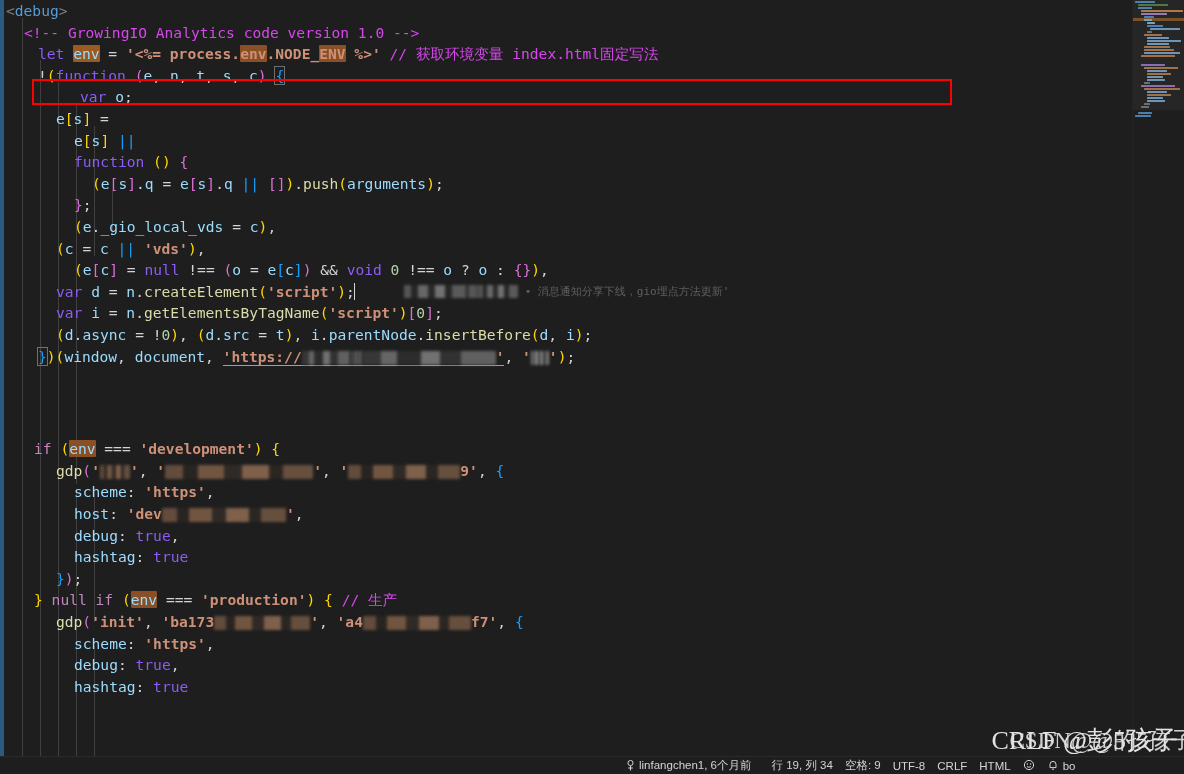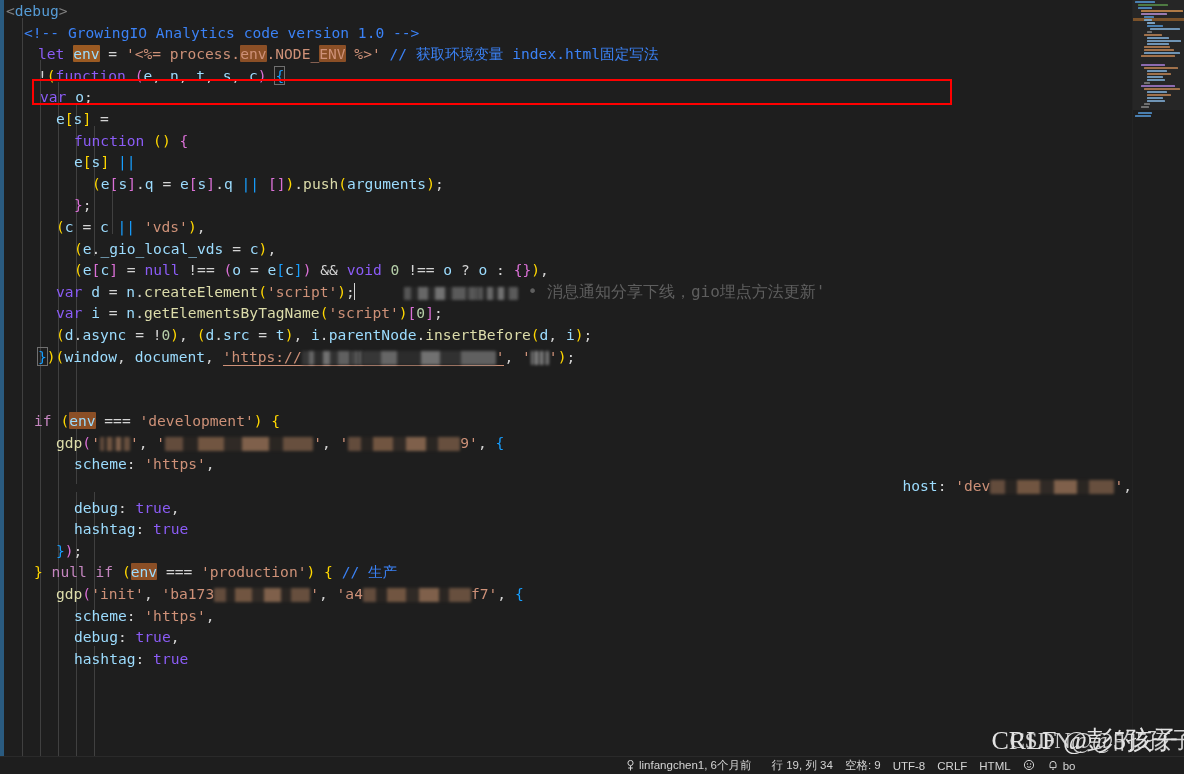--- a/index.html
+++ b/index.html
@@ -55,24 +55,24 @@
   .guide {
     position: absolute;
     top: 0;
     width: 1px;
     background: #404040;
   }
 
   
   .tag      { color: #569cd6; }
   .punct    { color: #808080; }
-  .comment  { color: #3b82f6; margin-top: 14px; }
+  .comment  { color: #d946ef; margin-top: 14px; }
   .kw       { color: #8b5cf6; }
   .kw2      { color: #c586c0; }
-  .str      { color: #ce9178; }
+  .str      { color: #ce9178; font-weight: bold; }
   .fn       { color: #dcdcaa; }
   .var      { color: #9cdcfe; }
   .num      { color: #b5cea8; }
   .plain    { color: #d4d4d4; }
   .br1      { color: #ffd700; }
   .br2      { color: #da70d6; }
   .br3      { color: #179fff; }
   .op       { color: #d4d4d4; }
 
   
@@ -116,21 +116,21 @@
     opacity: .9;
   }
   .blur.s { background: linear-gradient(90deg,#6b5140 0 12%,#2a2522 12% 22%,#7b5c45 22% 40%,#332c27 40% 52%,#8a6850 52% 70%,#2c2723 70% 80%,#6f5542 80% 100%); }
   .blur.d { background: linear-gradient(90deg,#3a3a3a 0 14%,#6e6e6e 14% 26%,#2e2e2e 26% 44%,#7a7a7a 44% 58%,#343434 58% 74%,#686868 74% 100%); }
   .blur.u { background: linear-gradient(90deg,#8a8a8a 0 10%,#3b3b3b 10% 24%,#9a9a9a 24% 38%,#2f2f2f 38% 52%,#8f8f8f 52% 68%,#3a3a3a 68% 82%,#858585 82% 100%); }
 
   
   .blame {
     position: absolute;
     top: 0;
-    font-size: 16px;
+    font-size: 11px;
     color: #6a6a6a;
     white-space: pre;
     opacity: .85;
   }
   .blame .bblur {
     display: inline-block;
     vertical-align: -3px;
     height: 13px;
     border-radius: 1px;
     filter: blur(1.7px);
@@ -235,57 +235,57 @@
 
     <div class="line" style="padding-left:6px;"><span class="punct">&lt;</span><span class="tag">debug</span><span class="punct">&gt;</span></div>
 
     <div class="line" style="padding-left:24px;"><span class="comment">&lt;!-- GrowingIO Analytics code version 1.0 --&gt;</span></div>
 
 
     <div class="line" style="padding-left:38px;"><span class="kw">let</span> <span class="var occ-strong">env</span> <span class="op">=</span> <span class="str">'&lt;%= process.</span><span class="str occ">env</span><span class="str">.NODE_</span><span class="str occ">ENV</span><span class="str"> %&gt;'</span> <span class="comment">// 获取环境变量 index.html固定写法</span></div>
 
     <div class="line" style="padding-left:38px;"><span class="op">!</span><span class="br1">(</span><span class="kw">function</span> <span class="br2">(</span><span class="var">e</span><span class="plain">,</span> <span class="var">n</span><span class="plain">,</span> <span class="var">t</span><span class="plain">,</span> <span class="var">s</span><span class="plain">,</span> <span class="var">c</span><span class="br2">)</span> <span class="br3 mbracket">{</span></div>
 
-    <div class="line" style="padding-left:32px;margin-left:8px;"><span class="kw">var</span> <span class="var">o</span><span class="plain">;</span></div>
+    <div class="line" style="padding-left:80px;"><span class="kw">var</span> <span class="var">o</span><span class="plain">;</span></div>
 
     <div class="line" style="padding-left:56px;"><span class="var">e</span><span class="br1">[</span><span class="var">s</span><span class="br1">]</span> <span class="op">=</span></div>
 
+    <div class="line" style="padding-left:74px;"><span class="var">e</span><span class="br1">[</span><span class="var">s</span><span class="br1">]</span> <span class="br3">||</span></div>
+
     <div class="line" style="padding-left:74px;"><span class="kw">function</span> <span class="br1">(</span><span class="br1">)</span> <span class="br2">{</span></div>
 
-    <div class="line" style="padding-left:74px;"><span class="var">e</span><span class="br1">[</span><span class="var">s</span><span class="br1">]</span> <span class="br3">||</span></div>
-
     <div class="line" style="padding-left:92px;"><span class="br1">(</span><span class="var">e</span><span class="br2">[</span><span class="var">s</span><span class="br2">]</span><span class="plain">.</span><span class="var">q</span> <span class="op">=</span> <span class="var">e</span><span class="br2">[</span><span class="var">s</span><span class="br2">]</span><span class="plain">.</span><span class="var">q</span> <span class="br3">||</span> <span class="br2">[]</span><span class="br1">)</span><span class="plain">.</span><span class="fn">push</span><span class="br1">(</span><span class="var">arguments</span><span class="br1">)</span><span class="plain">;</span></div>
 
     <div class="line" style="padding-left:74px;"><span class="br2">}</span><span class="plain">;</span></div>
 
+    <div class="line" style="padding-left:74px;"><span class="br1">(</span><span class="var">e</span><span class="plain">.</span><span class="var">_gio_local_vds</span> <span class="op">=</span> <span class="var">c</span><span class="br1">)</span><span class="plain">,</span></div>
+
     <div class="line" style="padding-left:56px;"><span class="br1">(</span><span class="var">c</span> <span class="op">=</span> <span class="var">c</span> <span class="br3">||</span> <span class="str">'vds'</span><span class="br1">)</span><span class="plain">,</span></div>
-
-    <div class="line" style="padding-left:74px;"><span class="br1">(</span><span class="var">e</span><span class="plain">.</span><span class="var">_gio_local_vds</span> <span class="op">=</span> <span class="var">c</span><span class="br1">)</span><span class="plain">,</span></div>
 
     <div class="line" style="padding-left:74px;"><span class="br1">(</span><span class="var">e</span><span class="br2">[</span><span class="var">c</span><span class="br2">]</span> <span class="op">=</span> <span class="kw">null</span> <span class="op">!==</span> <span class="br2">(</span><span class="var">o</span> <span class="op">=</span> <span class="var">e</span><span class="br3">[</span><span class="var">c</span><span class="br3">]</span><span class="br2">)</span> <span class="op">&amp;&amp;</span> <span class="kw">void</span> <span class="num">0</span> <span class="op">!==</span> <span class="var">o</span> <span class="op">?</span> <span class="var">o</span> <span class="op">:</span> <span class="br2">{}</span><span class="br1">)</span><span class="plain">,</span></div>
 
 
     <div class="line" style="padding-left:56px;"><span class="kw">var</span> <span class="var">d</span> <span class="op">=</span> <span class="var">n</span><span class="plain">.</span><span class="fn">createElement</span><span class="br1">(</span><span class="str">'script'</span><span class="br1">)</span><span class="plain">;</span><span class="caret"></span><span class="blame" style="left:404px;"><span class="bblur" style="width:62px;"></span><span class="bblur" style="width:12px;"></span><span class="bblur" style="width:40px;"></span> <span>• 消息通知分享下线，gio埋点方法更新'</span></span></div>
 
     <div class="line" style="padding-left:56px;"><span class="kw">var</span> <span class="var">i</span> <span class="op">=</span> <span class="var">n</span><span class="plain">.</span><span class="fn">getElementsByTagName</span><span class="br1">(</span><span class="str">'script'</span><span class="br1">)</span><span class="br2">[</span><span class="num">0</span><span class="br2">]</span><span class="plain">;</span></div>
 
     <div class="line" style="padding-left:56px;"><span class="br1">(</span><span class="var">d</span><span class="plain">.</span><span class="var">async</span> <span class="op">=</span> <span class="op">!</span><span class="num">0</span><span class="br1">)</span><span class="plain">,</span> <span class="br1">(</span><span class="var">d</span><span class="plain">.</span><span class="var">src</span> <span class="op">=</span> <span class="var">t</span><span class="br1">)</span><span class="plain">,</span> <span class="var">i</span><span class="plain">.</span><span class="var">parentNode</span><span class="plain">.</span><span class="fn">insertBefore</span><span class="br1">(</span><span class="var">d</span><span class="plain">,</span> <span class="var">i</span><span class="br1">)</span><span class="plain">;</span></div>
 
     <div class="line" style="padding-left:38px;"><span class="br3 mbracket">}</span><span class="br1">)</span><span class="br1">(</span><span class="var">window</span><span class="plain">,</span> <span class="var">document</span><span class="plain">,</span> <span class="str link-underline">'https://<span class="blur d" style="width:48px;"></span><span class="blur d" style="width:12px;"></span><span class="blur d" style="width:134px;"></span>'</span><span class="plain">,</span> <span class="str">'<span class="blur u" style="width:18px;"></span>'</span><span class="br1">)</span><span class="plain">;</span></div>
 
     <div class="line">&nbsp;</div>
     <div class="line">&nbsp;</div>
 
-    <div class="line" style="padding-left:34px;"><span class="kw2">if</span> <span class="br1">(</span><span class="var occ">env</span> <span class="op">===</span> <span class="str">'development'</span><span class="br1">)</span> <span class="br1">{</span></div>
+    <div class="line" style="padding-left:34px;margin-top:28px;"><span class="kw2">if</span> <span class="br1">(</span><span class="var occ">env</span> <span class="op">===</span> <span class="str">'development'</span><span class="br1">)</span> <span class="br1">{</span></div>
 
     <div class="line" style="padding-left:56px;"><span class="fn">gdp</span><span class="br2">(</span><span class="str">'<span class="blur s" style="width:30px;"></span>'</span><span class="plain">,</span> <span class="str">'<span class="blur s" style="width:148px;"></span>'</span><span class="plain">,</span> <span class="str">'<span class="blur s" style="width:112px;"></span>9'</span><span class="plain">,</span> <span class="br3">{</span></div>
 
     <div class="line" style="padding-left:74px;"><span class="var">scheme</span><span class="plain">:</span> <span class="str">'https'</span><span class="plain">,</span></div>
 
-    <div class="line" style="padding-left:74px;text-align:right;"><span class="var">host</span><span class="plain">:</span> <span class="str">'dev<span class="blur s" style="width:124px;"></span>'</span><span class="plain">,</span></div>
+    <div class="line" style="padding-left:74px;"><span class="var">host</span><span class="plain">:</span> <span class="str">'dev<span class="blur s" style="width:124px;"></span>'</span><span class="plain">,</span></div>
 
     <div class="line" style="padding-left:74px;"><span class="var">debug</span><span class="plain">:</span> <span class="kw">true</span><span class="plain">,</span></div>
 
     <div class="line" style="padding-left:74px;"><span class="var">hashtag</span><span class="plain">:</span> <span class="kw">true</span></div>
 
     <div class="line" style="padding-left:56px;"><span class="br3">}</span><span class="br2">)</span><span class="plain">;</span></div>
 
     <div class="line" style="padding-left:34px;"><span class="br1">}</span> <span class="kw2">null</span> <span class="kw2">if</span> <span class="br1">(</span><span class="var occ">env</span> <span class="op">===</span> <span class="str">'production'</span><span class="br1">)</span> <span class="br1">{</span> <span class="comment">// 生产</span></div>
 
     <div class="line" style="padding-left:56px;"><span class="fn">gdp</span><span class="br2">(</span><span class="str">'init'</span><span class="plain">,</span> <span class="str">'ba173<span class="blur s" style="width:96px;"></span>'</span><span class="plain">,</span> <span class="str">'a4<span class="blur s" style="width:108px;"></span>f7'</span><span class="plain">,</span> <span class="br3">{</span></div>

